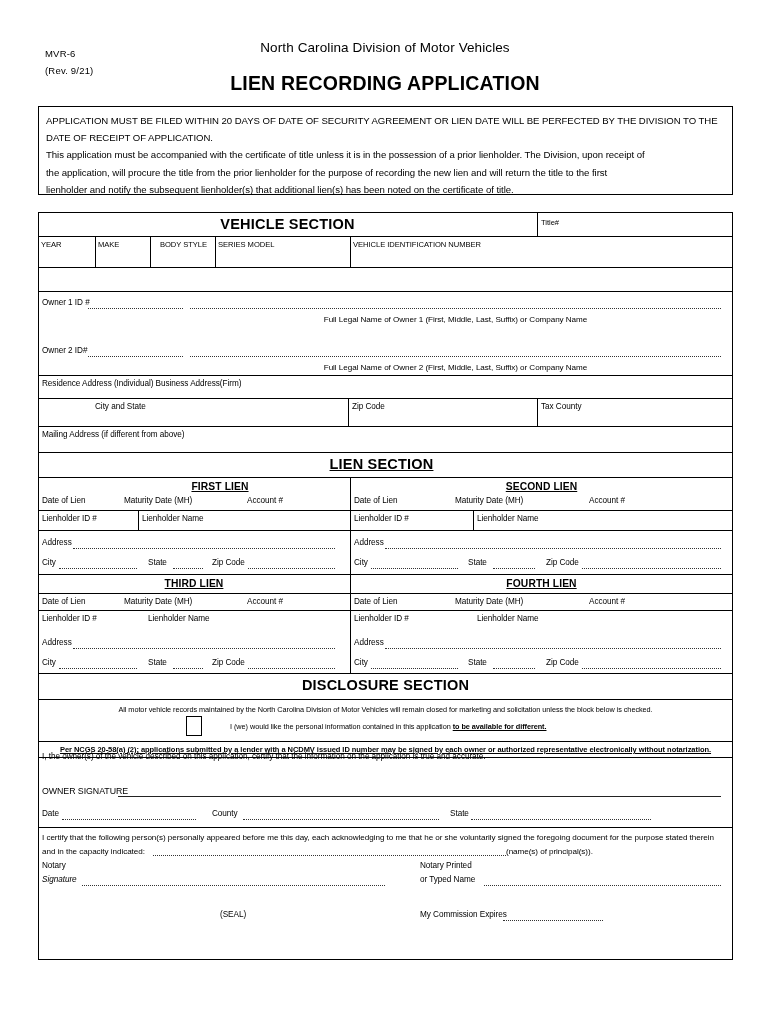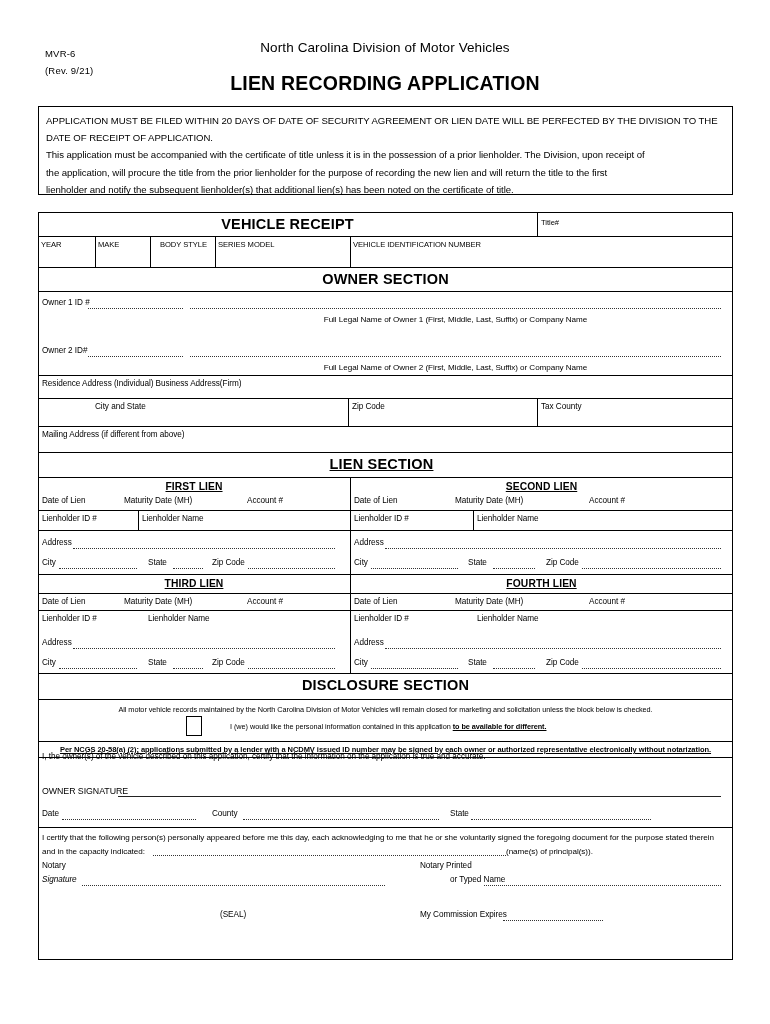--- a/index.html
+++ b/index.html
@@ -163,38 +163,37 @@
   <div class="notice">
     <p>APPLICATION MUST BE FILED WITHIN 20 DAYS OF DATE OF SECURITY AGREEMENT OR LIEN DATE WILL BE PERFECTED BY THE DIVISION TO THE</p>
     <p>DATE OF RECEIPT OF APPLICATION.</p>
     <p>This application must be accompanied with the certificate of title unless it is in the possession of a prior lienholder.  The Division, upon receipt of</p>
     <p>the application, will procure the title from the prior lienholder for the purpose of recording the new lien and will return the title to the first</p>
     <p>lienholder and notify the subsequent lienholder(s) that additional lien(s) has been noted on the certificate of title.</p>
   </div>
 
   <div class="box" style="left:38px; top:212px; width:695px; height:748px;"></div>
 
-  <div class="sec-title" style="left:38px; top:216px; width:499px;">VEHICLE RECEIPT</div>
+  <div class="sec-title" style="left:38px; top:216px; width:499px;">VEHICLE SECTION</div>
   <div class="vline" style="left:537px; top:212px; height:24px;"></div>
   <div class="cell-label" style="left:541px; top:218px;">Title#</div>
   <div class="hline" style="left:38px; top:236px; width:695px;"></div>
 
   <div class="cell-label" style="left:41px; top:240px;">YEAR</div>
   <div class="cell-label" style="left:98px; top:240px;">MAKE</div>
   <div class="cell-label" style="left:160px; top:240px;">BODY STYLE</div>
   <div class="cell-label" style="left:218px; top:240px;">SERIES MODEL</div>
   <div class="cell-label" style="left:353px; top:240px;">VEHICLE IDENTIFICATION NUMBER</div>
 
   <div class="vline" style="left:95px; top:236px; height:31px;"></div>
   <div class="vline" style="left:150px; top:236px; height:31px;"></div>
   <div class="vline" style="left:215px; top:236px; height:31px;"></div>
   <div class="vline" style="left:350px; top:236px; height:31px;"></div>
   <div class="hline" style="left:38px; top:267px; width:695px;"></div>
 
-  <div class="sec-title" style="left:38px; top:271px; width:695px;">OWNER SECTION</div>
   <div class="hline" style="left:38px; top:291px; width:695px;"></div>
 
   <div class="lbl" style="left:42px; top:298px;">Owner 1 ID #</div>
   <div class="dotline" style="left:88px; top:308px; width:95px;"></div>
   <div class="dotline" style="left:190px; top:308px; width:531px;"></div>
   <div class="tiny ctr" style="left:190px; top:315px; width:531px; font-size:8.1px;">Full Legal Name of Owner 1 (First, Middle, Last, Suffix) or Company Name</div>
 
   <div class="lbl" style="left:42px; top:346px;">Owner 2 ID#</div>
   <div class="dotline" style="left:88px; top:356px; width:95px;"></div>
   <div class="dotline" style="left:190px; top:356px; width:531px;"></div>
@@ -212,21 +211,21 @@
   <div class="hline" style="left:38px; top:426px; width:695px;"></div>
 
   <div class="lbl" style="left:42px; top:430px;">Mailing Address (if different from above)</div>
   <div class="hline" style="left:38px; top:452px; width:695px;"></div>
 
   <div class="sec-title" style="left:38px; top:456px; width:687px;text-decoration:underline;">LIEN SECTION</div>
   <div class="hline" style="left:38px; top:477px; width:695px;"></div>
 
   <div class="vline" style="left:350px; top:477px; height:196px;"></div>
 
-  <div class="sub-head" style="left:38px; top:481px; width:312px;">FIRST LIEN</div>
+  <div class="sub-head" style="left:38px; top:481px; width:312px;padding-left:26px;">FIRST LIEN</div>
   <div class="lbl" style="left:42px; top:496px;">Date of Lien</div>
   <div class="lbl" style="left:124px; top:496px;">Maturity Date (MH)</div>
   <div class="lbl" style="left:247px; top:496px;">Account #</div>
   <div class="hline" style="left:38px; top:510px; width:312px;"></div>
   <div class="lbl" style="left:42px; top:514px;">Lienholder ID #</div>
   <div class="vline" style="left:138px; top:510px; height:20px;"></div>
   <div class="lbl" style="left:142px; top:514px;">Lienholder Name</div>
   <div class="hline" style="left:38px; top:530px; width:312px;"></div>
   <div class="lbl" style="left:42px; top:538px;">Address</div>
   <div class="dotline" style="left:73px; top:548px; width:262px;"></div>
@@ -320,20 +319,20 @@
   <div class="tiny" style="left:42px; top:833px; font-size:8.1px;">I certify that the following person(s) personally appeared before me this day, each acknowledging to me that he or she voluntarily signed the foregoing document for the purpose stated therein</div>
   <div class="tiny" style="left:42px; top:847px; font-size:8.1px;">and in the capacity indicated:</div>
   <div class="dotline" style="left:153px; top:855px; width:353px;"></div>
   <div class="tiny" style="left:506px; top:847px; font-size:8.1px;">(name(s) of principal(s)).</div>
 
   <div class="lbl" style="left:42px; top:861px;">Notary</div>
   <div class="lbl" style="left:42px; top:875px;font-style:italic;">Signature</div>
   <div class="dotline" style="left:82px; top:885px; width:303px;"></div>
 
   <div class="lbl" style="left:420px; top:861px;">Notary Printed</div>
-  <div class="lbl" style="left:420px; top:875px;margin-left:30px;">or Typed Name</div>
+  <div class="lbl" style="left:420px; top:875px;">or Typed Name</div>
   <div class="dotline" style="left:484px; top:885px; width:237px;"></div>
 
   <div class="lbl" style="left:220px; top:910px;">(SEAL)</div>
   <div class="lbl" style="left:420px; top:910px;">My Commission Expires</div>
   <div class="dotline" style="left:503px; top:920px; width:100px;"></div>
 
 </div>
 
 </body></html>

